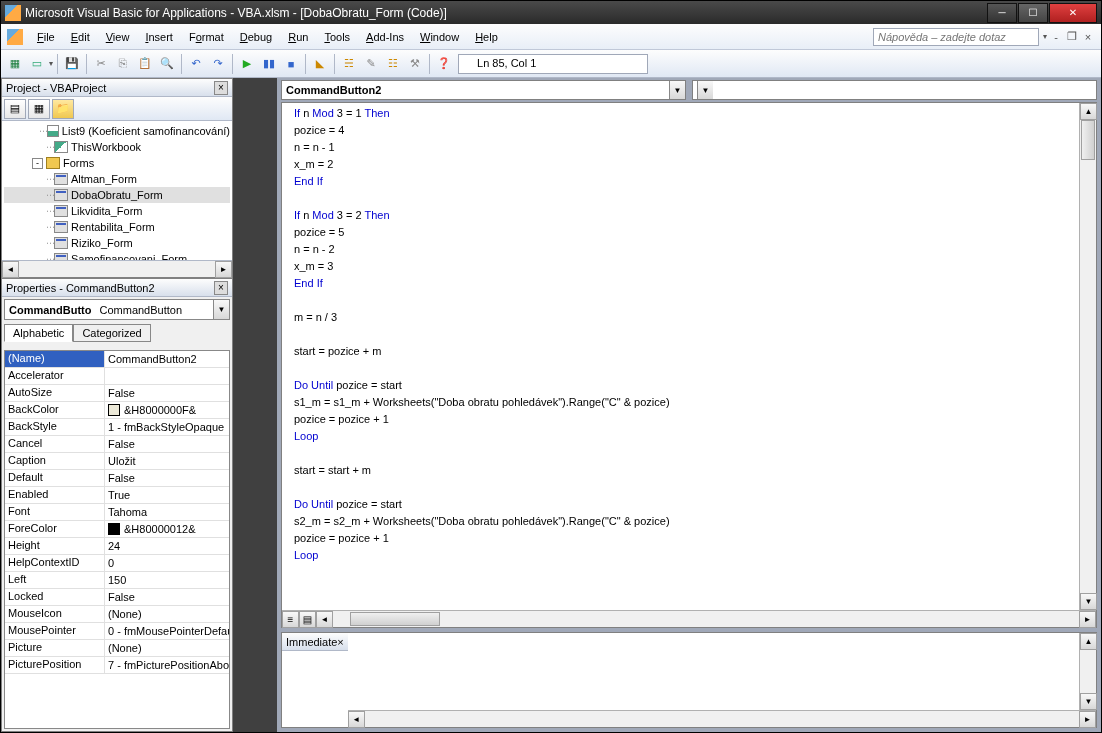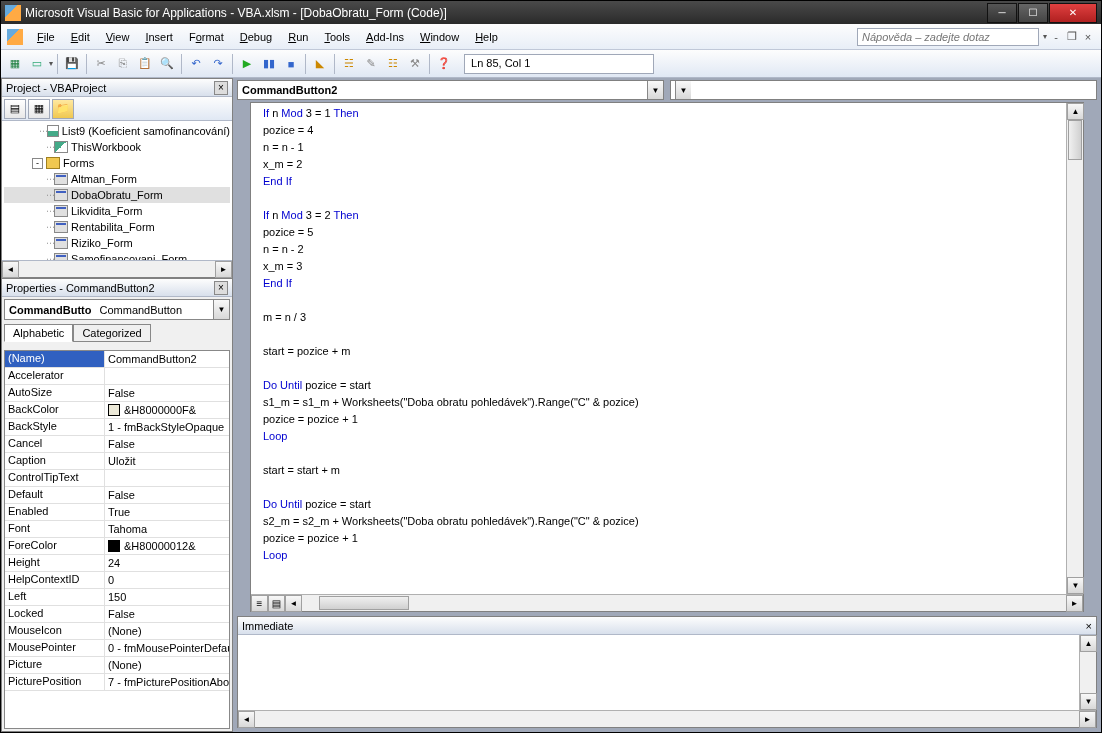--- a/index.html
+++ b/index.html
@@ -12,29 +12,29 @@
 .titlebar-text { flex: 1; font-size: 12px; }
 .win-btns { display: flex; gap: 1px; }
 .win-btn { width: 30px; height: 20px; background: linear-gradient(to bottom, #555, #333); border: 1px solid #111; color: #fff; display: flex; align-items: center; justify-content: center; font-size: 10px; cursor: pointer; }
 .win-btn.close { width: 48px; background: linear-gradient(to bottom, #e04040, #b02020); }
 .win-btn.max { background: linear-gradient(to bottom, #666, #444); }
 
 .menubar { height: 26px; background: linear-gradient(to bottom, #fdfdfd, #e8eef7); display: flex; align-items: center; padding: 0 6px; border-bottom: 1px solid #c0c8d8; }
 .menu-icon { width: 16px; height: 16px; margin-right: 6px; background: linear-gradient(135deg, #6ad 40%, #fa4 40%); }
 .menu-item { padding: 3px 8px; cursor: pointer; }
 .menu-item u { text-decoration: underline; }
-.help-box { margin-left: auto; width: 182px; border: 1px solid #a0a8b8; font-style: italic; color: #888; padding: 2px 4px; background: #fff; }
+.help-box { margin-left: auto; width: 166px; border: 1px solid #a0a8b8; font-style: italic; color: #888; padding: 2px 4px; background: #fff; }
 .mdi-btn { width: 14px; height: 14px; margin-left: 2px; cursor: pointer; color: #555; display: flex; align-items: center; justify-content: center; }
 
 .toolbar { height: 28px; background: linear-gradient(to bottom, #fdfdfd, #e0e8f4); display: flex; align-items: center; padding: 0 4px; border-bottom: 1px solid #b0b8c8; gap: 2px; }
 .tb-btn { width: 20px; height: 20px; display: flex; align-items: center; justify-content: center; cursor: pointer; font-size: 13px; }
 .tb-sep { width: 1px; height: 20px; background: #b0b8c8; margin: 0 2px; }
-.position-box { width: 190px; height: 20px; border: 1px solid #a0a8b8; background: #fff; padding: 2px 6px; margin-left: 8px; }
-
-.workspace { flex: 1; display: flex; background: #404040; overflow: hidden; }
+.position-box { width: 190px; height: 20px; border: 1px solid #a0a8b8; background: #fff; padding: 2px 18px; margin-left: 2px; }
+
+.workspace { flex: 1; display: flex; background: #404040; overflow: hidden; gap: 44px; }
 
 .left-col { width: 232px; display: flex; flex-direction: column; }
 
 .panel { background: #f0f0f0; border: 1px solid #808080; margin: 0; display: flex; flex-direction: column; }
 .panel-header { height: 18px; background: linear-gradient(to bottom, #fdfdfd, #d8e0ec); border-bottom: 1px solid #b0b8c8; display: flex; align-items: center; padding: 0 4px; font-size: 11px; }
 .panel-header .close-x { margin-left: auto; width: 14px; height: 14px; border: 1px solid #888; background: #ddd; display: flex; align-items: center; justify-content: center; cursor: pointer; font-size: 10px; }
 
 .project-tb { height: 24px; background: linear-gradient(to bottom, #fdfdfd, #e0e8f4); display: flex; align-items: center; padding: 2px; gap: 2px; border-bottom: 1px solid #b0b8c8; }
 .proj-btn { width: 22px; height: 20px; border: 1px solid #a0a8b8; background: linear-gradient(to bottom, #fff, #e8e8e8); cursor: pointer; display: flex; align-items: center; justify-content: center; }
 .proj-btn.folder { background: linear-gradient(to bottom, #ffe8a0, #f0c850); }
@@ -75,34 +75,34 @@
 .prop-val { flex: 1; padding: 1px 3px; overflow: hidden; white-space: nowrap; display: flex; align-items: center; }
 .color-swatch { width: 12px; height: 12px; border: 1px solid #000; margin-right: 4px; display: inline-block; }
 
 .right-col { flex: 1; display: flex; flex-direction: column; background: #a0a8b8; padding: 0; }
 
 .code-header { height: 24px; display: flex; gap: 6px; padding: 2px 4px; }
 .code-combo { flex: 1; background: #fff; border: 1px solid #808080; display: flex; align-items: center; padding: 0 4px; }
 .code-combo-arrow { width: 16px; height: 100%; border-left: 1px solid #888; background: linear-gradient(to bottom, #f8f8f8, #d8d8d8); display: flex; align-items: center; justify-content: center; font-size: 8px; cursor: pointer; margin-right: -4px; }
 .code-combo .txt { font-weight: bold; flex: 1; }
 
-.code-area { flex: 1; background: #fff; border: 1px solid #808080; margin: 0 17px; display: flex; flex-direction: column; position: relative; }
+.code-area { flex: 1; background: #fff; border: 1px solid #808080; margin: 0 4px; display: flex; flex-direction: column; position: relative; }
 .code-content { flex: 1; padding: 2px 2px 2px 12px; font-family: 'Courier New', monospace; font-size: 13px; line-height: 16px; white-space: pre; overflow: hidden; }
 .code-content .kw { color: #0000d0; }
 
 .vscroll { position: absolute; right: 0; top: 0; bottom: 17px; width: 17px; background: #f0f0f0; border-left: 1px solid #b0b0b0; }
 .vscroll-btn { width: 17px; height: 17px; background: linear-gradient(to bottom, #f8f8f8, #d8d8d8); border: 1px solid #a0a0a0; display: flex; align-items: center; justify-content: center; font-size: 8px; cursor: pointer; }
 .vscroll-thumb { position: absolute; left: 1px; right: 1px; top: 17px; height: 40px; background: linear-gradient(to right, #f0f0f0, #d0d0d0); border: 1px solid #a0a0a0; }
 
 .code-hscroll { height: 17px; background: #f0f0f0; border-top: 1px solid #b0b0b0; display: flex; }
 .view-btn { width: 17px; height: 17px; border: 1px solid #a0a0a0; background: linear-gradient(to bottom, #f8f8f8, #d8d8d8); display: flex; align-items: center; justify-content: center; font-size: 10px; cursor: pointer; }
 .code-hscroll-track { flex: 1; position: relative; }
 .code-hscroll-thumb { position: absolute; left: 17px; top: 1px; bottom: 1px; width: 90px; background: linear-gradient(to bottom, #f0f0f0, #d0d0d0); border: 1px solid #a0a0a0; }
 
-.immediate-panel { height: 112px; margin: 4px; background: #fff; border: 1px solid #808080; display: flex; flex-direction: column; }
+.immediate-panel { height: 96px; margin: 4px; background: #fff; border: 1px solid #808080; display: flex; }
 .immediate-header { height: 18px; background: linear-gradient(to bottom, #fdfdfd, #d8e0ec); border-bottom: 1px solid #b0b8c8; display: flex; align-items: center; padding: 0 4px; }
 .immediate-content { flex: 1; position: relative; }
 </style>
 </head>
 <body>
 
 <div class="window">
 
   <div class="titlebar">
     <span class="titlebar-icon"></span>
@@ -330,24 +330,20 @@
             </div>
             <div class="prop-row">
               <div class="prop-name">Cancel</div>
               <div class="prop-val">False</div>
             </div>
             <div class="prop-row">
               <div class="prop-name">Caption</div>
               <div class="prop-val">Uložit</div>
             </div>
             <div class="prop-row">
-              <div class="prop-name">ControlTipText</div>
-              <div class="prop-val"></div>
-            </div>
-            <div class="prop-row">
               <div class="prop-name">Default</div>
               <div class="prop-val">False</div>
             </div>
             <div class="prop-row">
               <div class="prop-name">Enabled</div>
               <div class="prop-val">True</div>
             </div>
             <div class="prop-row">
               <div class="prop-name">Font</div>
               <div class="prop-val">Tahoma</div>

